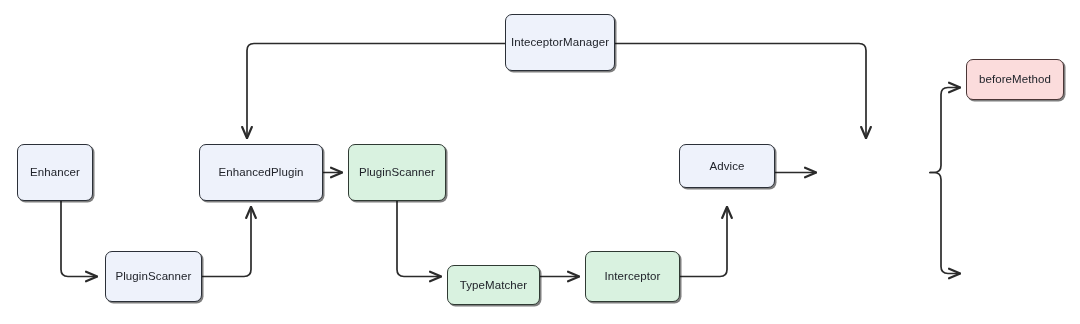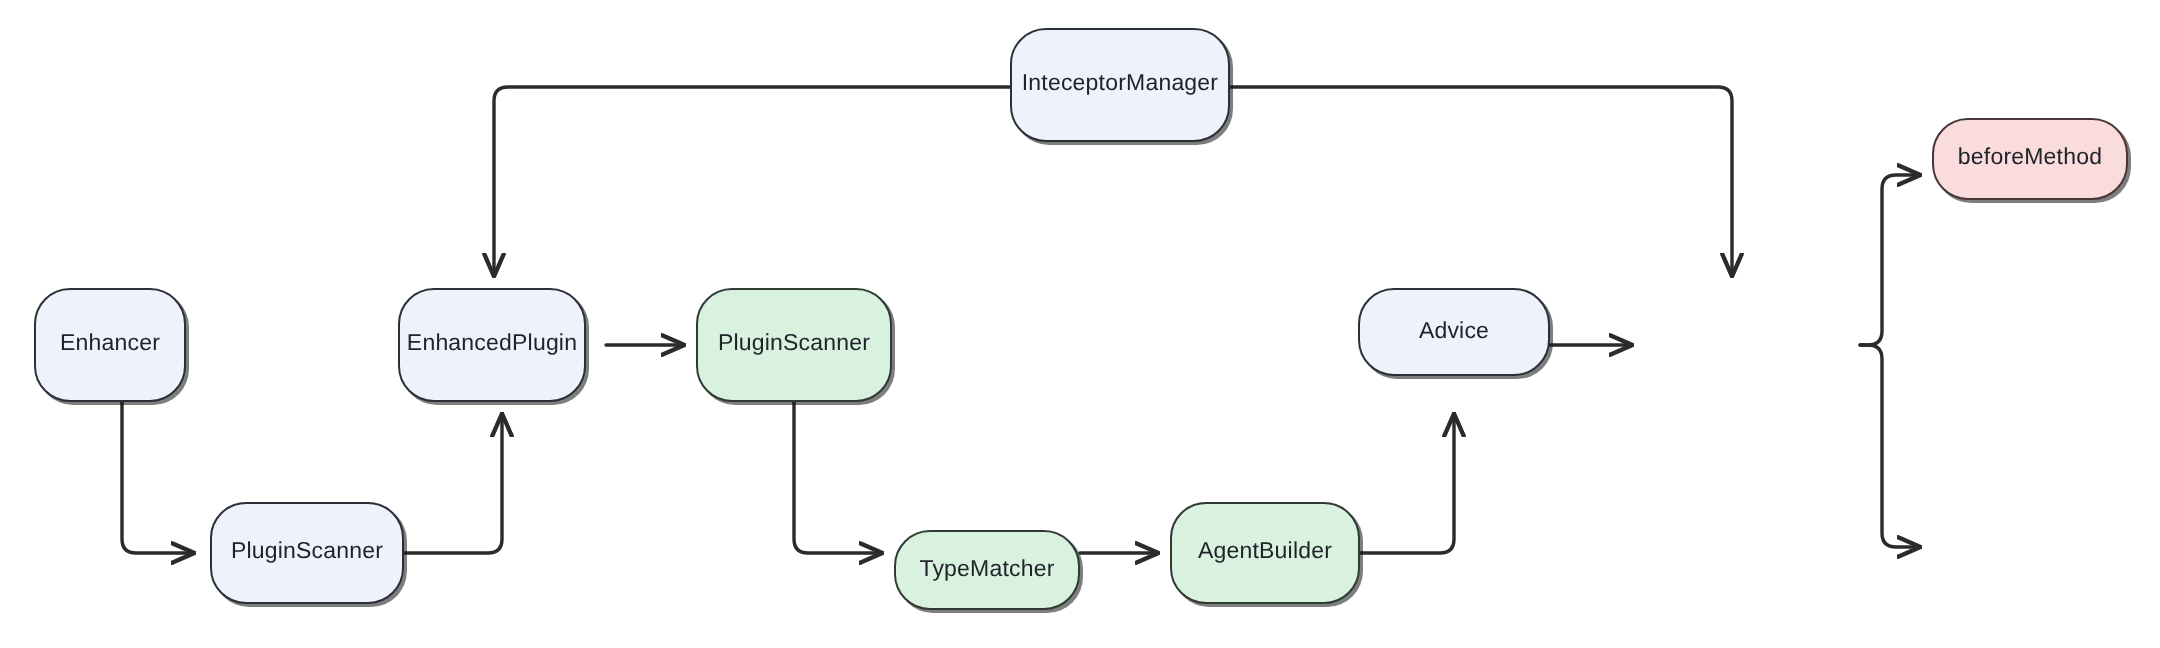--- a/index.html
+++ b/index.html
@@ -26,21 +26,21 @@
     pointer-events: none;
   }
   .node {
     position: absolute;
     box-sizing: border-box;
     display: flex;
     align-items: center;
     justify-content: center;
     text-align: center;
     border: 1.6px solid #333333;
-    border-radius: 18px;
+    border-radius: 7px;
     font-size: 11.5px;
     color: #20232a;
     letter-spacing: 0.1px;
     line-height: 1.1;
     box-shadow: 1.5px 1.5px 0 rgba(20,20,20,0.55);
   }
   .node-label {
     display: block;
     padding: 0 4px;
   }
@@ -87,21 +87,21 @@
   </svg>
 
   <div class="node fill-blue" style="left:505px; top:14px; width:110px; height:57px;">
     <span class="node-label">InteceptorManager</span>
   </div>
 
   <div class="node fill-blue" style="left:17px; top:144px; width:76px; height:57px;">
     <span class="node-label">Enhancer</span>
   </div>
 
-  <div class="node fill-blue" style="left:199px; top:144px; width:94px; height:57px;">
+  <div class="node fill-blue" style="left:199px; top:144px; width:124px; height:57px;">
     <span class="node-label">EnhancedPlugin</span>
   </div>
 
   <div class="node fill-green" style="left:348px; top:144px; width:98px; height:57px;">
     <span class="node-label">PluginScanner</span>
   </div>
 
   <div class="node fill-blue" style="left:679px; top:144px; width:96px; height:44px;">
     <span class="node-label">Advice</span>
   </div>
@@ -114,16 +114,16 @@
 
   <div class="node fill-blue" style="left:105px; top:251px; width:97px; height:51px;">
     <span class="node-label">PluginScanner</span>
   </div>
 
   <div class="node fill-green" style="left:447px; top:265px; width:93px; height:40px;">
     <span class="node-label">TypeMatcher</span>
   </div>
 
   <div class="node fill-green" style="left:585px; top:251px; width:95px; height:51px;">
-    <span class="node-label">AgentBuilder</span>
+    <span class="node-label">Interceptor</span>
   </div>
 
 </div>
 
 </body></html>

